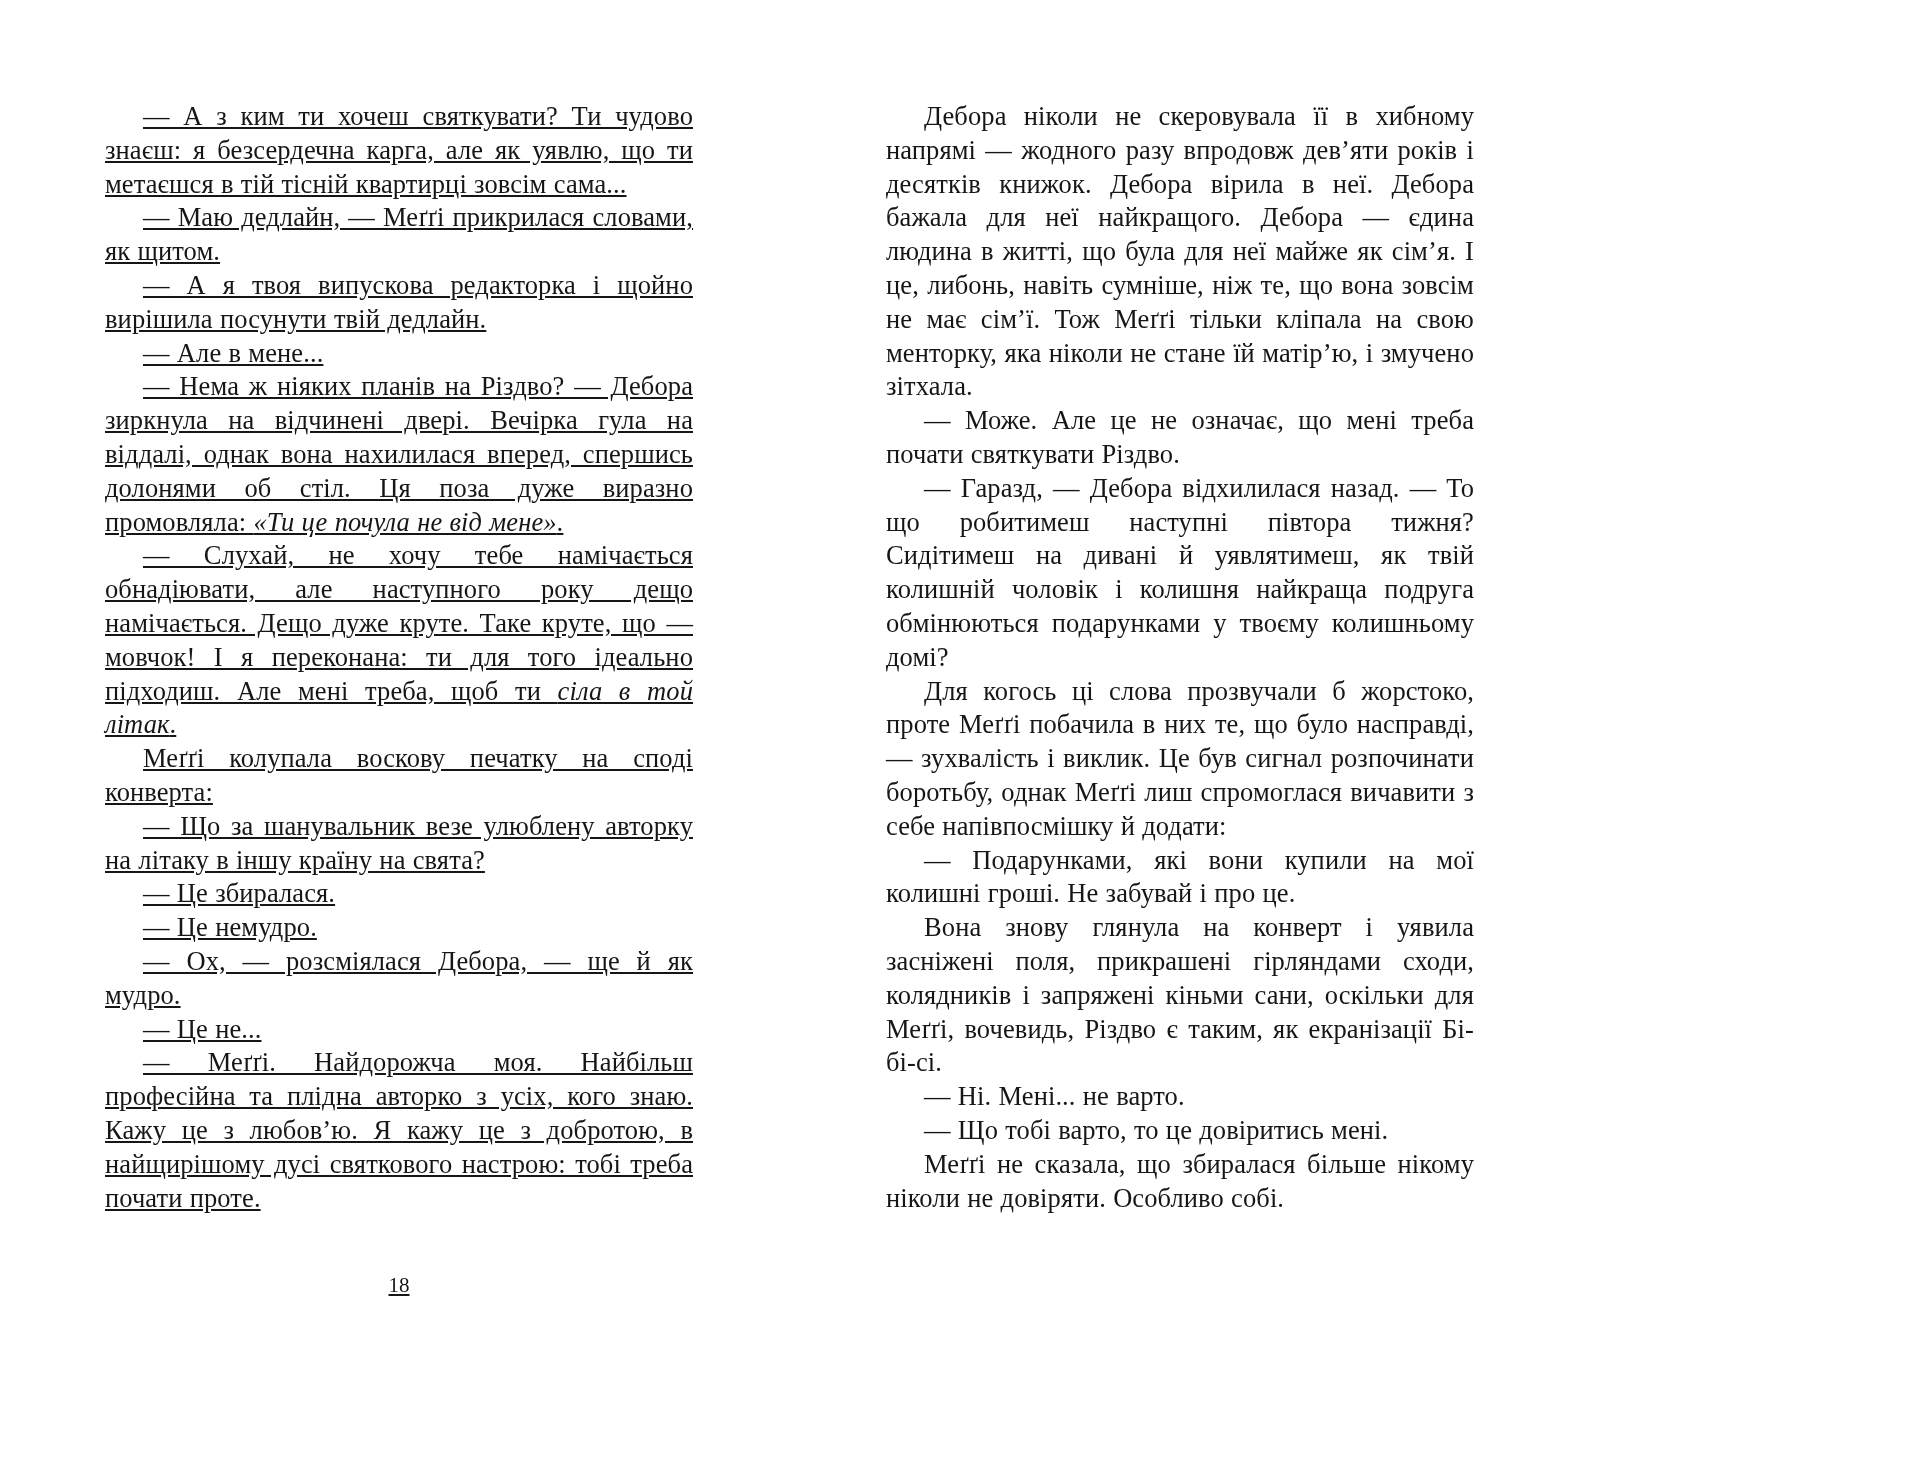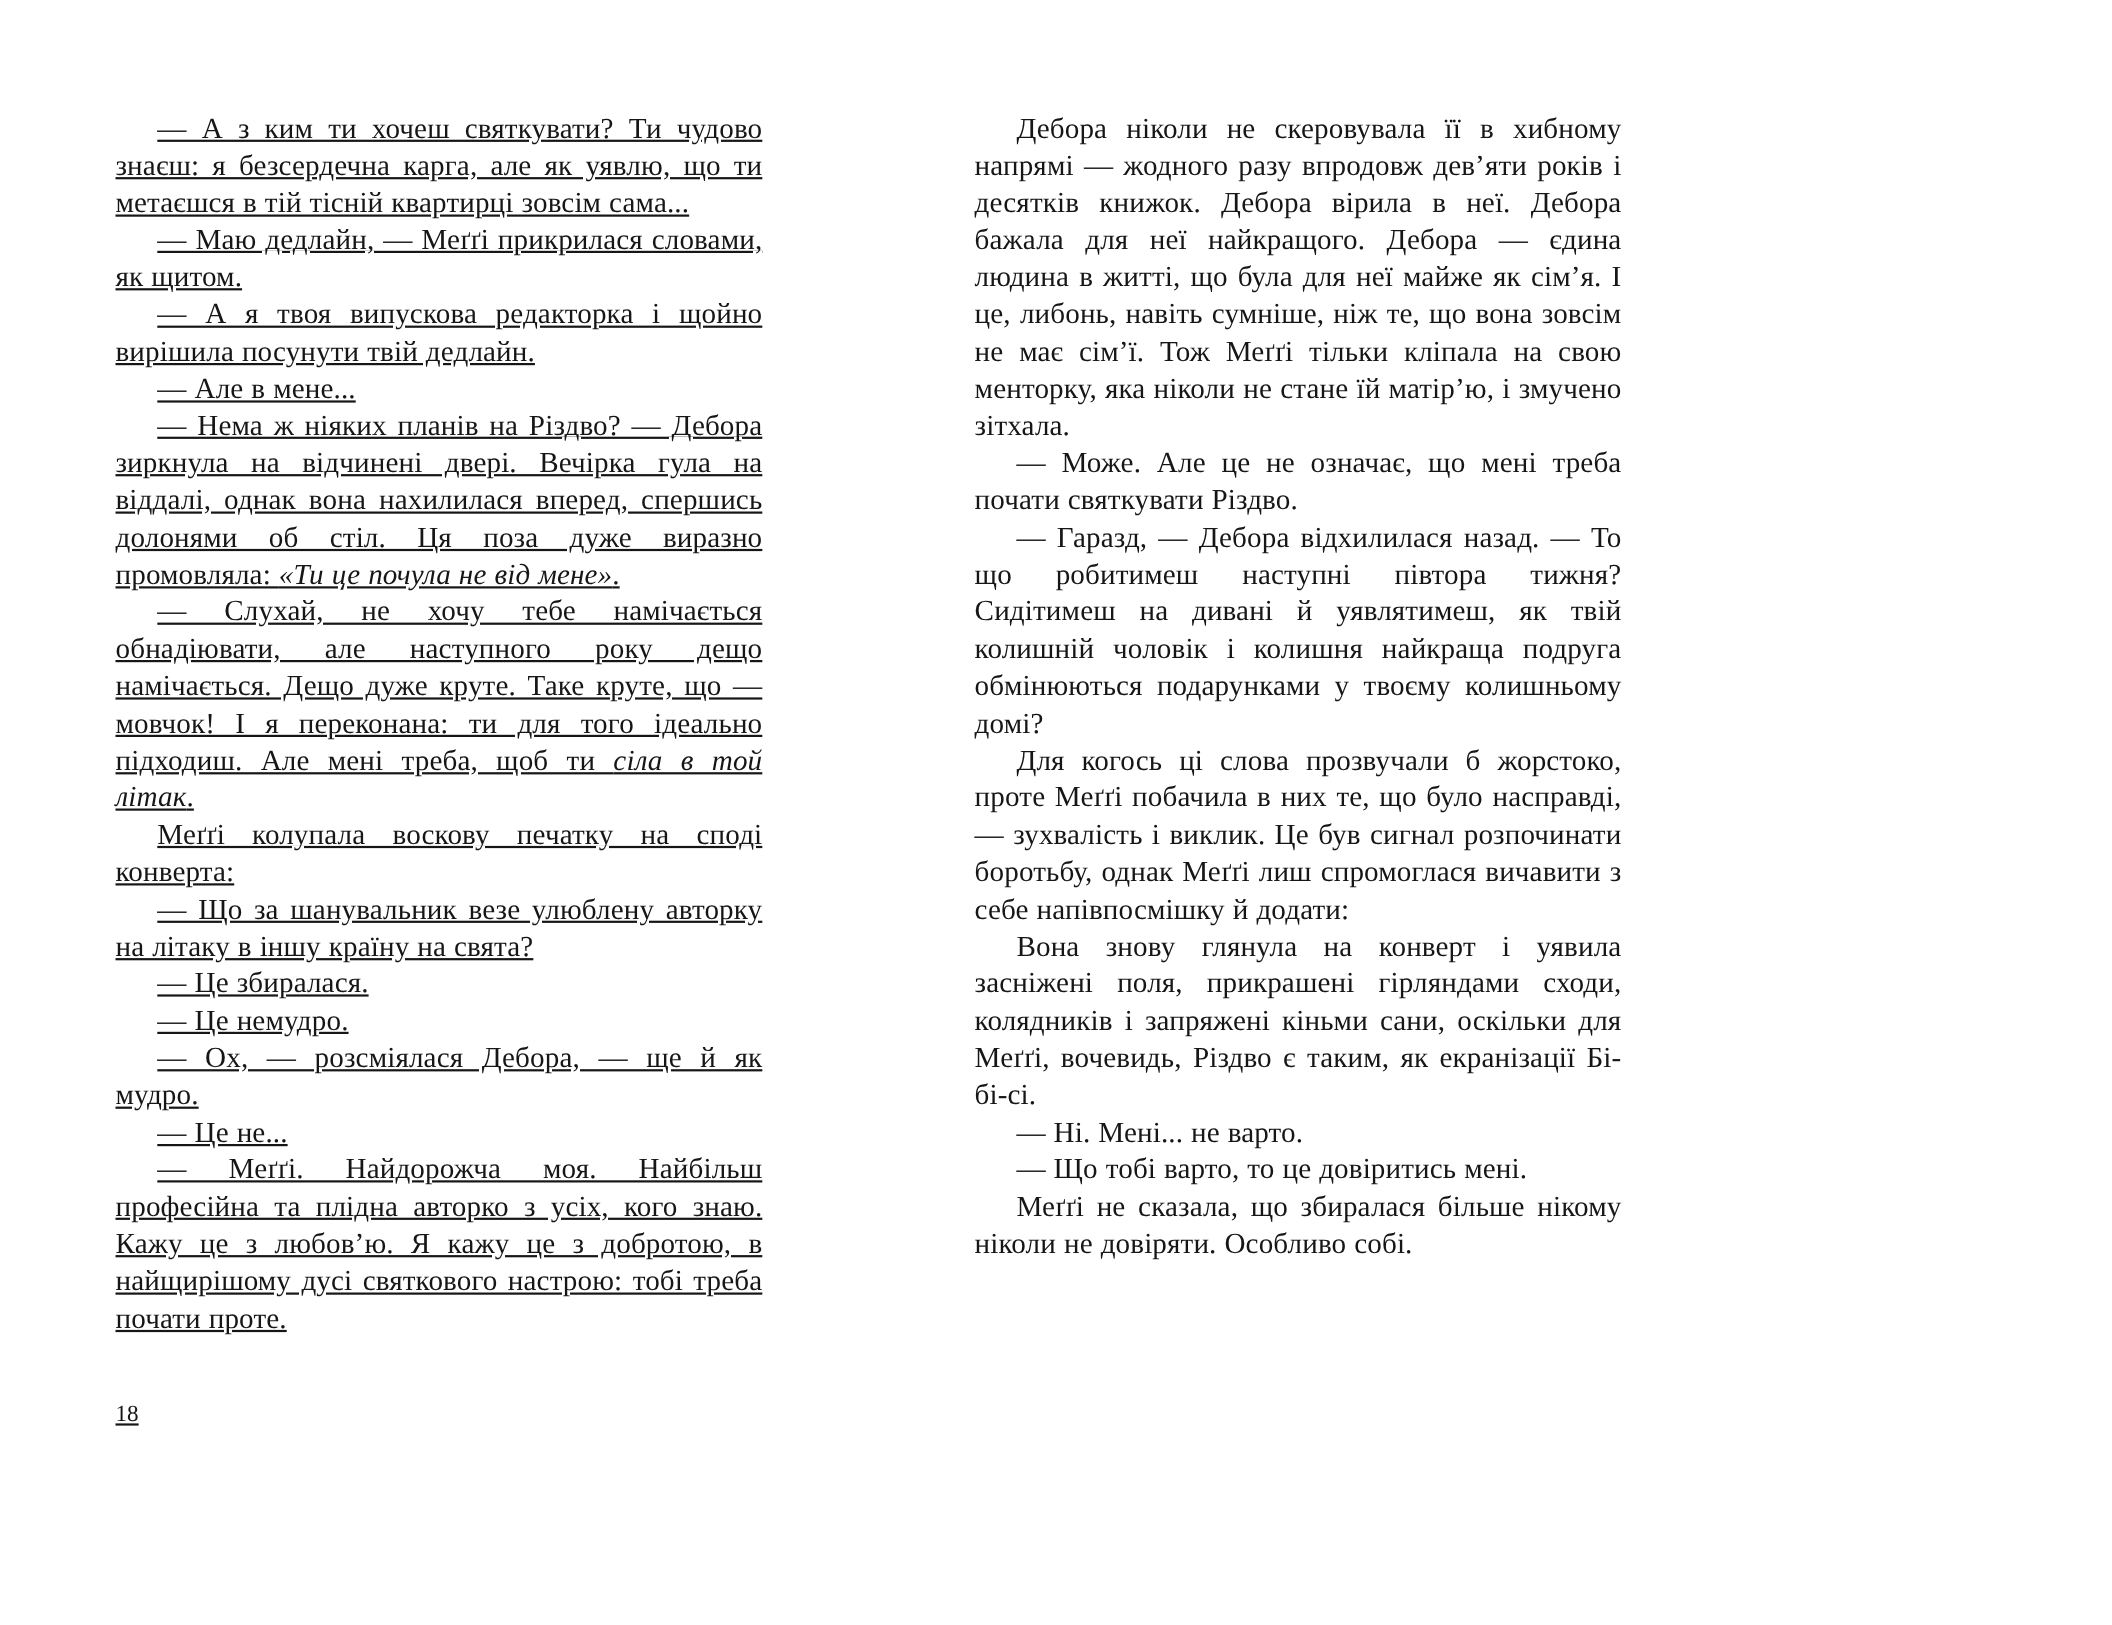--- a/index.html
+++ b/index.html
@@ -32,20 +32,21 @@
     line-height: 33.8px;
     text-align: justify;
     text-indent: 38px;
     letter-spacing: 0.1px;
     word-spacing: 0.5px;
   }
   .italic { font-style: italic; }
   .page-number {
     margin-top: 58px;
     width: 100%;
+    text-align: center;
     font-size: 21px;
     text-indent: 0;
     color: #161616;
   }
 </style>
 </head>
 <body>
 
 <div class="spread">
 
@@ -67,20 +68,21 @@
       </div>
     <div class="page-number">18</div>
   </div>
 
   <div class="page page-right">
     <div class="text-block" id="right-text">
         <p><span>Дебора ніколи не скеровувала її в хибному напрямі — жодного разу впродовж дев’яти років і десятків книжок. Дебора вірила в неї. Дебора бажала для неї найкращого. Дебора — єдина людина в житті, що була для неї майже як сім’я. І це, либонь, навіть сумніше, ніж те, що вона зовсім не має сім’ї. Тож Меґґі тільки кліпала на свою менторку, яка ніколи не стане їй матір’ю, і змучено зітхала.</span></p>
         <p><span>— Може. Але це не означає, що мені треба почати святкувати Різдво.</span></p>
         <p><span>— Гаразд, — Дебора відхилилася назад. — То що робитимеш наступні півтора тижня? Сидітимеш на дивані й уявлятимеш, як твій колишній чоловік і колишня найкраща подруга обмінюються подарунками у твоєму колишньому домі?</span></p>
         <p><span>Для когось ці слова прозвучали б жорстоко, проте Меґґі побачила в них те, що було насправді, — зухвалість і виклик. Це був сигнал розпочинати боротьбу, однак Меґґі лиш спромоглася вичавити з себе напівпосмішку й додати:</span></p>
+        <p><span>— Подарунками, які вони купили на мої колишні гроші. Не забувай і про це.</span></p>
         <p><span>Вона знову глянула на конверт і уявила засніжені поля, прикрашені гірляндами сходи, колядників і запряжені кіньми сани, оскільки для Меґґі, вочевидь, Різдво є таким, як екранізації Бі-бі-сі.</span></p>
         <p><span>— Ні. Мені... не варто.</span></p>
         <p><span>— Що тобі варто, то це довіритись мені.</span></p>
         <p><span>Меґґі не сказала, що збиралася більше нікому ніколи не довіряти. Особливо собі.</span></p>
       </div>
   </div>
 
 </div>
 
 </body></html>

